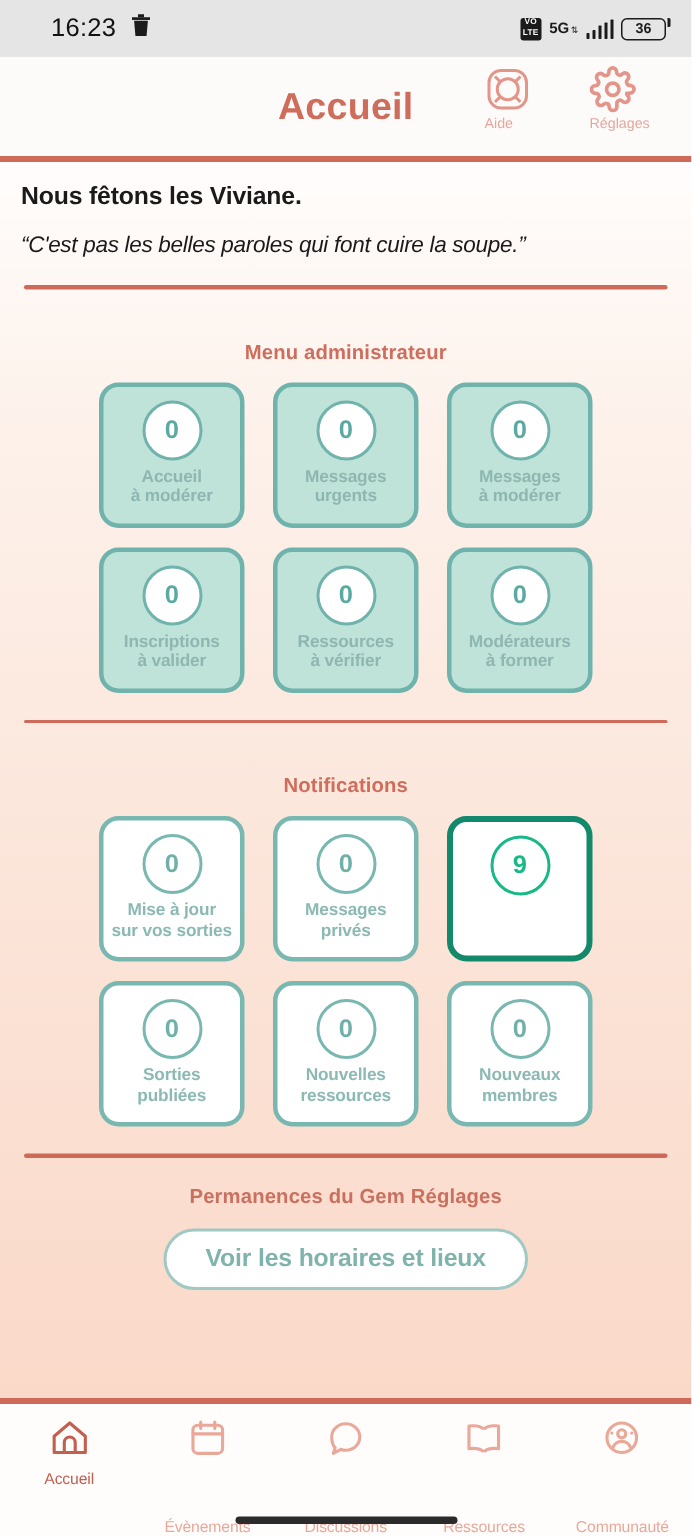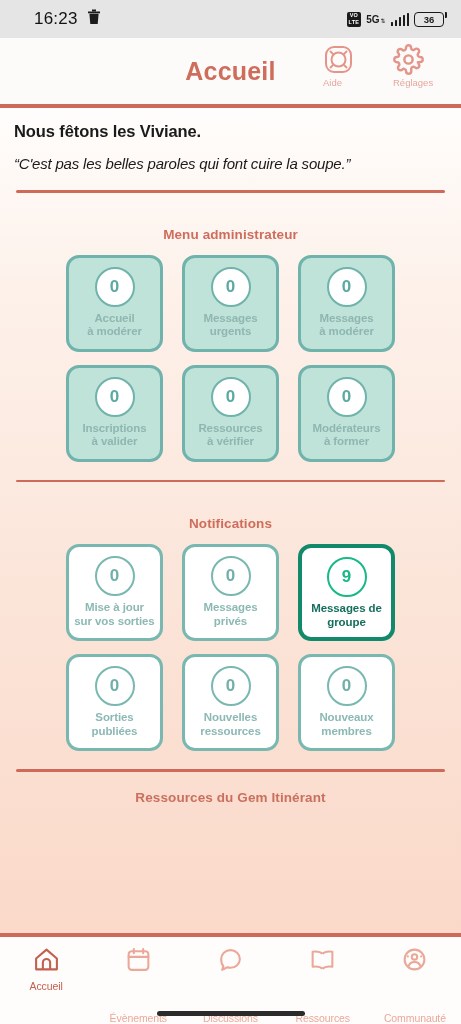--- a/index.html
+++ b/index.html
@@ -265,24 +265,20 @@
       </div>
       <div class="card card-notif">
         <div class="bubble">0</div>
         <div class="card-label">
           <span>Messages</span><br>
           <span>privés</span>
         </div>
       </div>
       <div class="card card-active">
         <div class="bubble">9</div>
-        <div class="card-label">
-          <span>Messages de</span><br>
-          <span>groupe</span>
-        </div>
       </div>
     </div>
     <div class="grid">
       <div class="card card-notif">
         <div class="bubble">0</div>
         <div class="card-label">
           <span>Sorties</span><br>
           <span>publiées</span>
         </div>
       </div>
@@ -297,21 +293,24 @@
         <div class="bubble">0</div>
         <div class="card-label">
           <span>Nouveaux</span><br>
           <span>membres</span>
         </div>
       </div>
     </div>
 
     <div class="divider"></div>
 
-    <div class="perm-title">Ressources du Gem Itinérant</div>
+    <div class="perm-title">Permanences du Gem Réglages</div>
+    <div class="perm-btn-wrap">
+      <div class="perm-btn">Voir les horaires et lieux</div>
+    </div>
 
   </div>
 
   <div class="rule-bottom"></div>
 
   <div class="navbar">
     <div class="nav-item nav-active">
       <span>
         <svg width="27" height="25" viewBox="0 0 26 24" fill="none" stroke="#c2604f" stroke-width="2" stroke-linejoin="round">
           <path d="M3 11 L13 2.5 L23 11 V21.5 H3 Z"></path>

